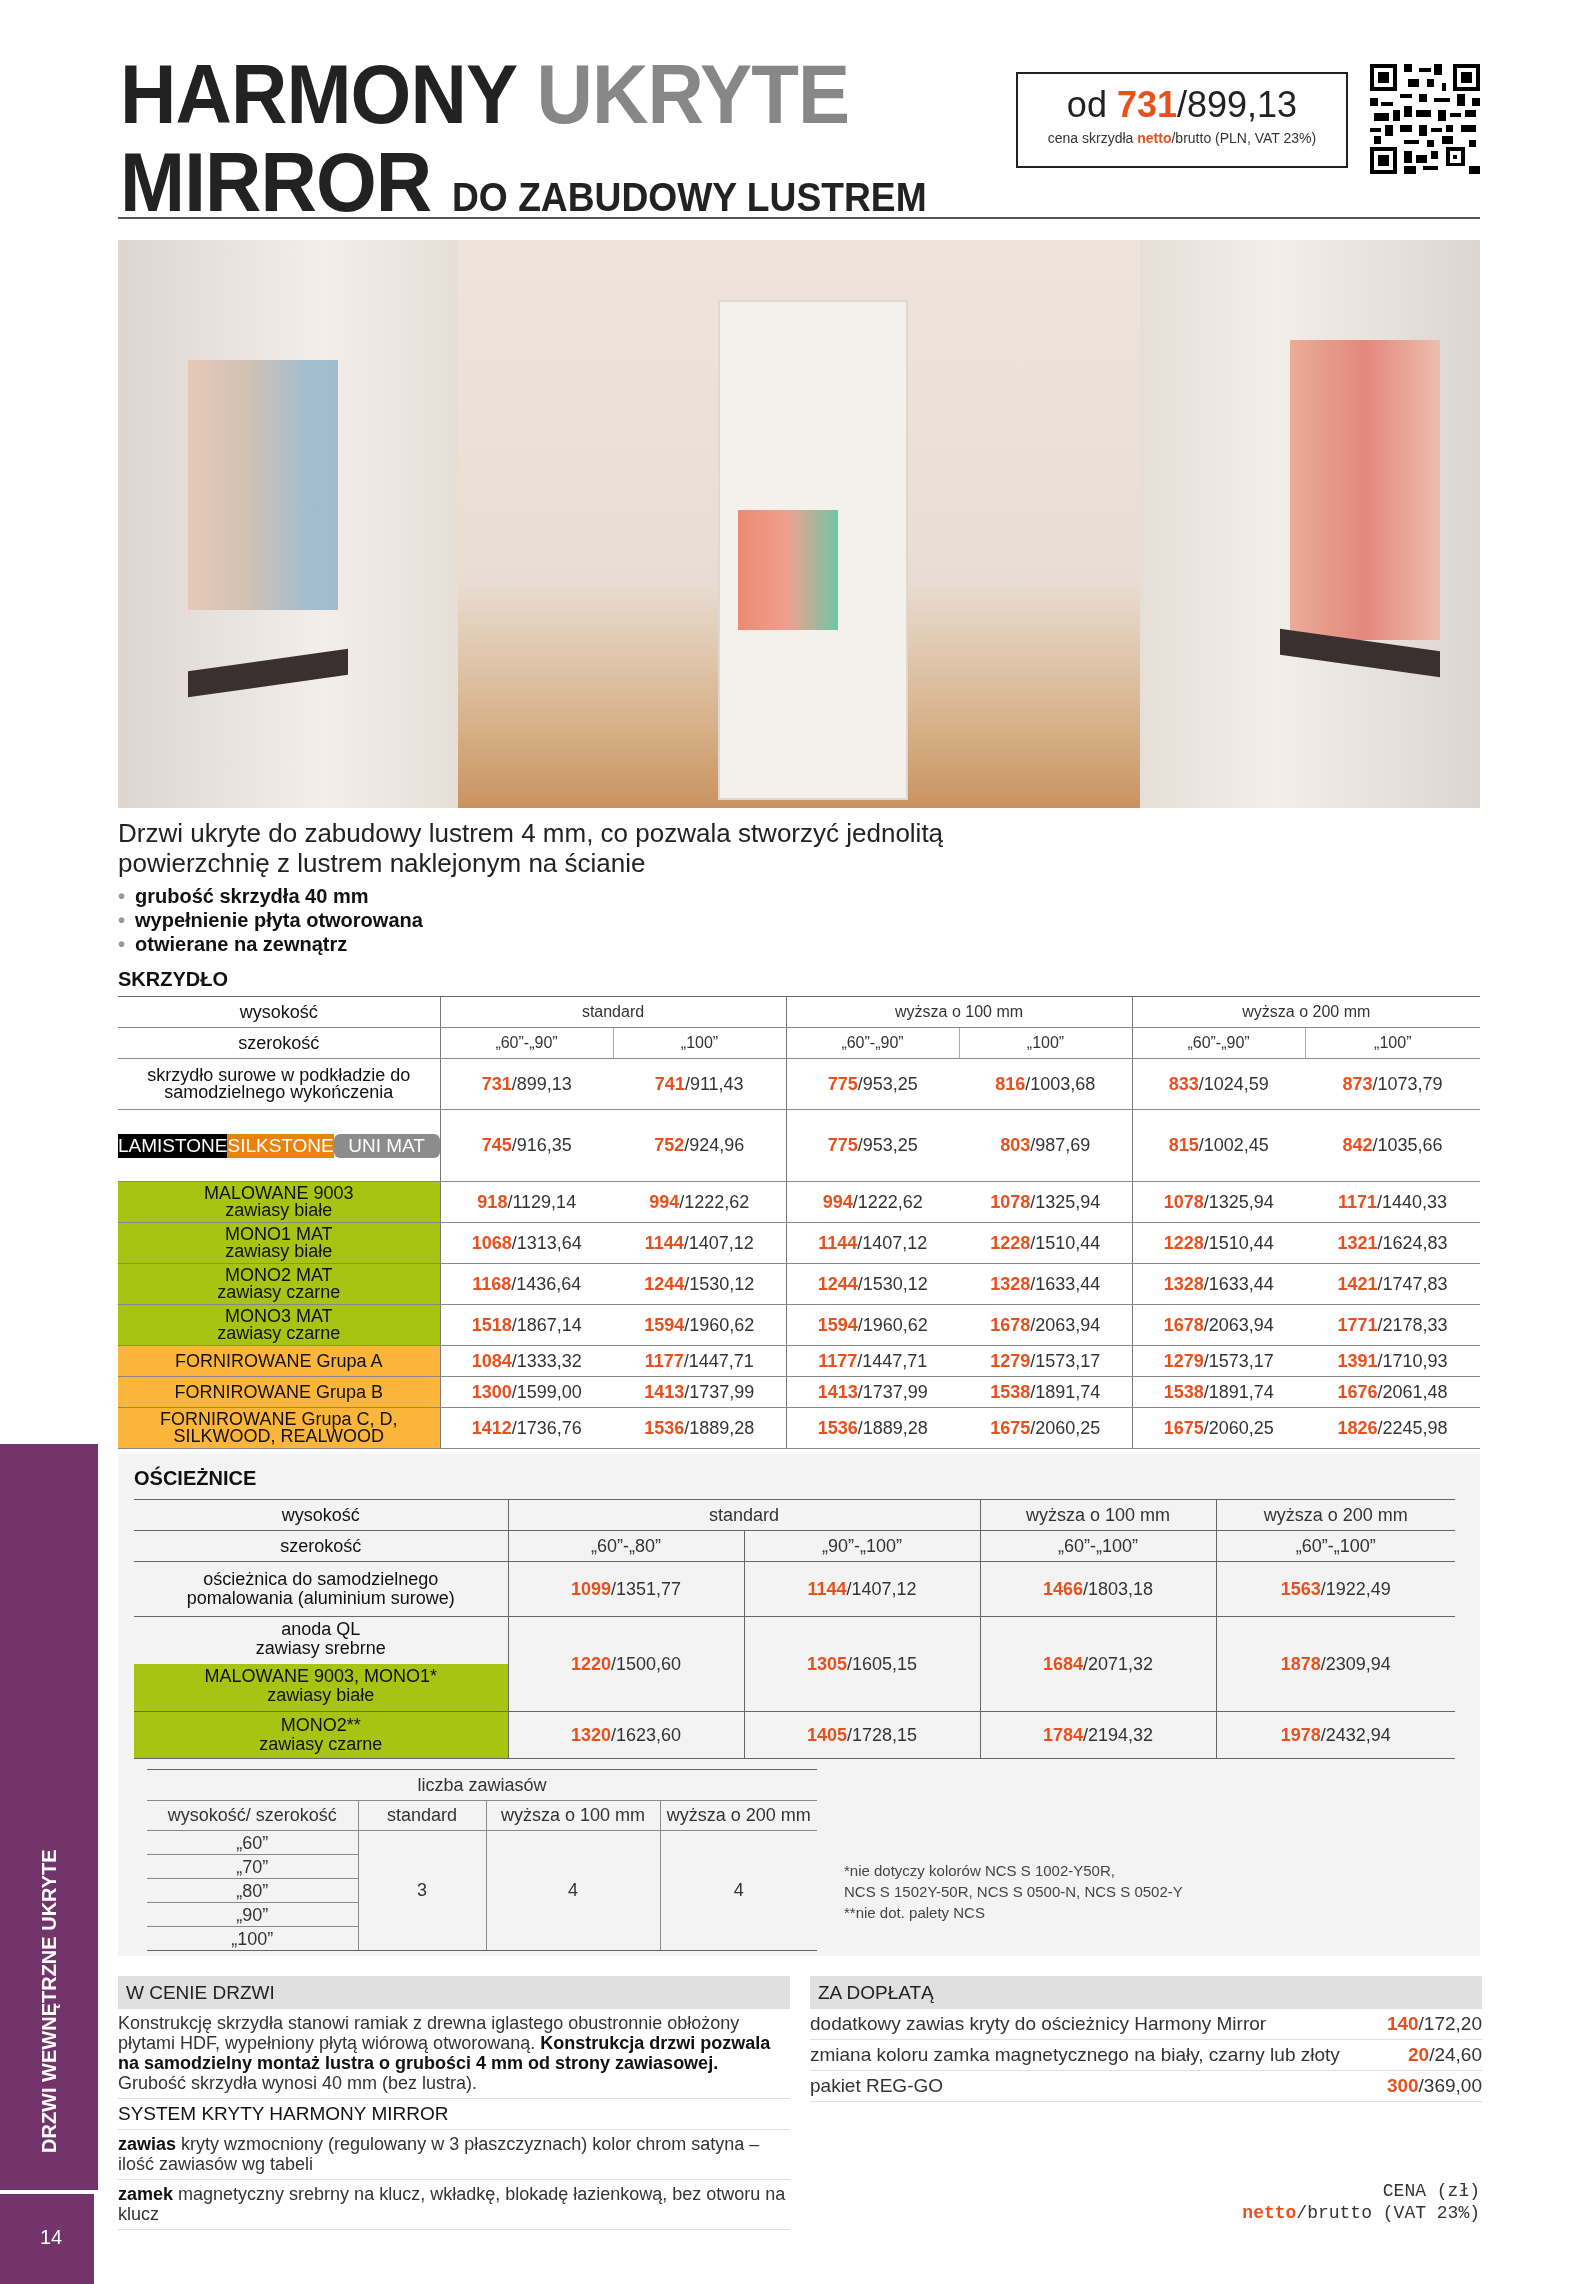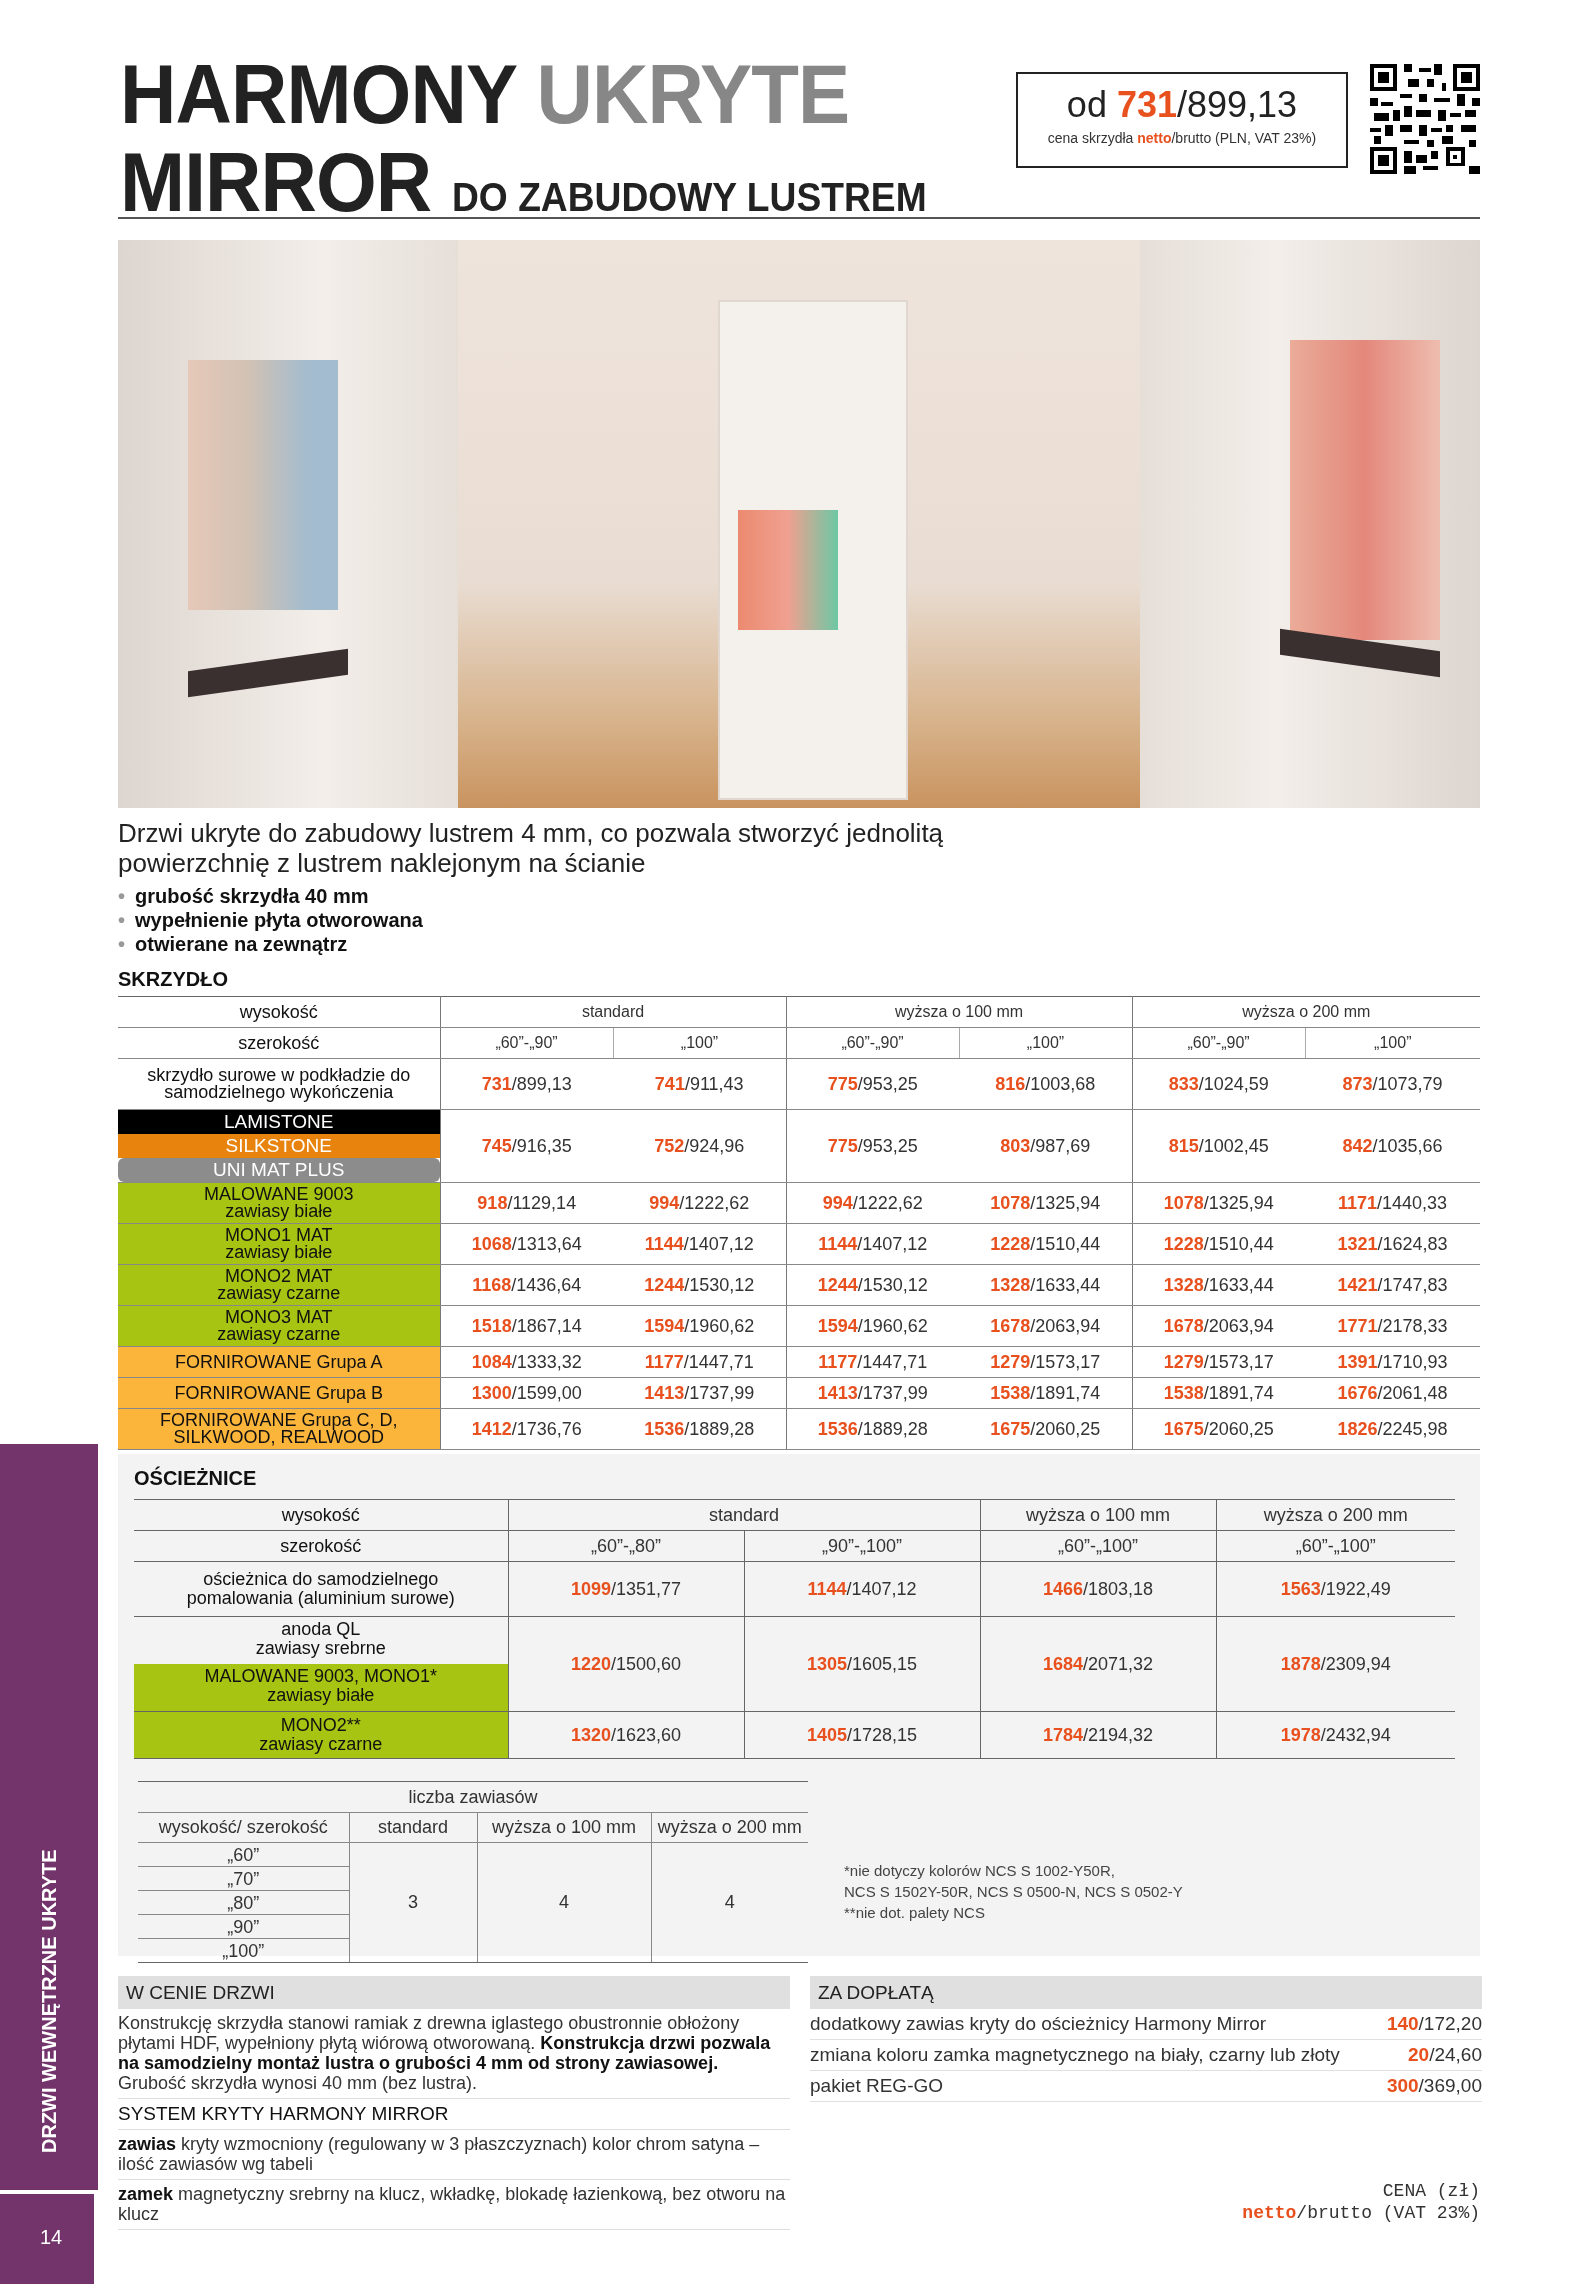--- a/index.html
+++ b/index.html
@@ -48,33 +48,33 @@
   #wing-table td.lbl { font-size: 18px; color: #111; line-height: 17px; border-right: 1.5px solid #777; }
   #wing-table tr.h td { height: 31px; font-size: 16px; border-top: 0; }
   #wing-table tr.h td.lbl { font-size: 18px; }
   #wing-table td.sep { border-right: 1.5px solid #777; }
   #wing-table td.thin { border-right: 1px solid #aaa; }
   .c-black { background: #000; color: #fff !important; }
   .c-orange { background: #e8830d; color: #fff !important; }
   .c-grey { background: #8c8c8c; color: #fff !important; border-radius: 6px; }
   .c-green { background: #a8c412; }
   .c-yellow { background: #fbb53b; }
-  .stack { display: flex; flex-direction: column; }
+  .stack { display: flex; }
   .stack div { height: 24px; line-height: 24px; font-size: 19px; }
 
   
   #gray-panel { position: absolute; left: 118px; top: 1454px; width: 1362px; height: 502px; background: #f3f3f3; }
   #oscie-heading { position: absolute; left: 134px; top: 1467px; font-size: 20px; font-weight: bold; color: #111; }
   #frame-table { position: absolute; left: 134px; top: 1499px; width: 1321px; table-layout: fixed; border-top: 1.5px solid #666; }
   #frame-table td { text-align: center; vertical-align: middle; font-size: 18px; color: #333; border-bottom: 1.5px solid #666; padding: 0; }
   #frame-table td.lbl { color: #111; line-height: 19px; border-right: 1.5px solid #666; }
   #frame-table td.sep { border-right: 1.5px solid #666; }
   #frame-table .subcell { padding: 3px 0; }
 
-  #hinge-table { position: absolute; left: 138px; top: 1769px; width: 670px; table-layout: fixed; border-top: 1.5px solid #666; margin-top: 12px; }
+  #hinge-table { position: absolute; left: 147px; top: 1769px; width: 670px; table-layout: fixed; border-top: 1.5px solid #666; }
   #hinge-table td { text-align: center; font-size: 18px; color: #333; font-weight: 300; padding: 0; }
   #hinge-table tr.cap td { height: 31px; border-bottom: 1.5px solid #888; }
   #hinge-table tr.hd td { height: 30px; border-bottom: 1.5px solid #888; }
   #hinge-table td.vr { border-right: 1.5px solid #888; }
   #hinge-table tr.w td.wl { height: 24px; border-bottom: 1.5px solid #888; line-height: 22px; }
   #hinge-table tr.last td { border-bottom: 1.5px solid #666; }
 
   #footnotes { position: absolute; left: 844px; top: 1860px; font-size: 15px; line-height: 21px; color: #444; }
 
   

